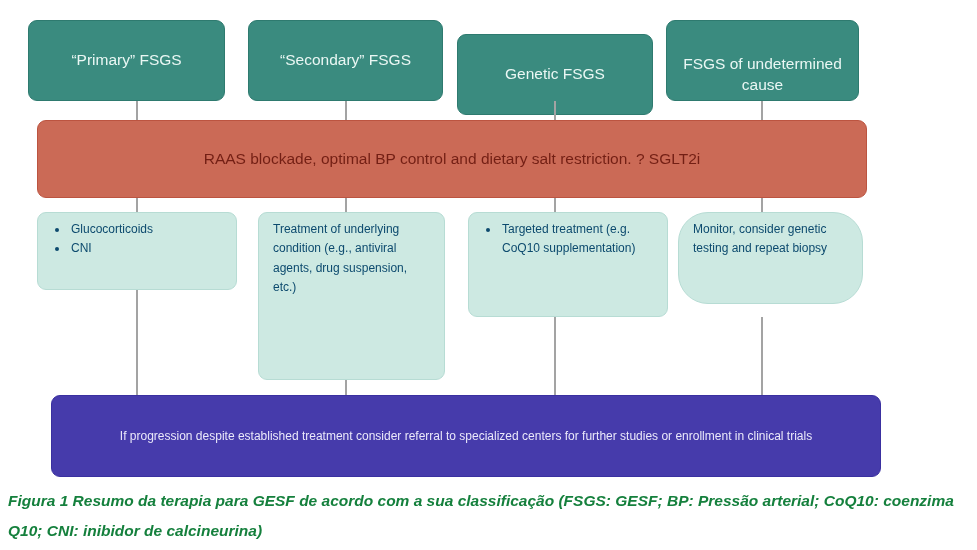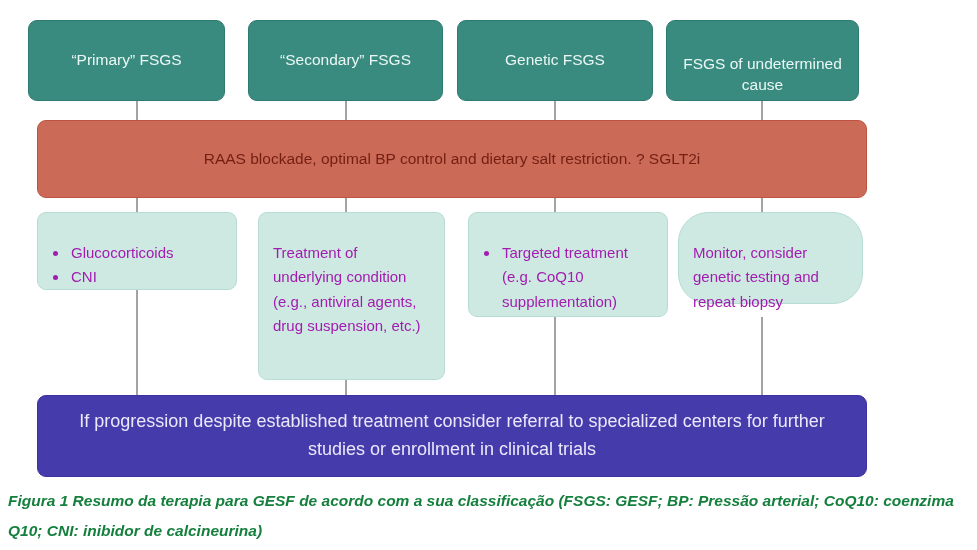--- a/index.html
+++ b/index.html
@@ -39,45 +39,46 @@
     display: flex;
     align-items: center;
     justify-content: center;
     text-align: center;
     font-size: 15.5px;
     padding: 4px 16px;
   }
   .lightteal {
     background: #CDE9E2;
     border: 1.5px solid #B7DCD4;
-    color: #a21caf;
-    font-size: 15px;
+    color: #0c4a6e;
+    font-size: 12px;
     line-height: 1.62;
-    padding: 28px 14px;
+    padding: 7px 14px;
     text-align: left;
   }
   .lightteal ul {
     margin: 0;
     padding: 0 0 0 17px;
     list-style: disc outside;
   }
   .lightteal li {
     padding-left: 2px;
   }
   .purple {
     background: #463BAB;
     border: 1.5px solid #3A30A0;
     color: #EAE8FA;
     display: flex;
     align-items: center;
     justify-content: center;
     text-align: center;
-    font-size: 18px;
+    font-size: 12px;
     line-height: 1.55;
     padding: 4px 36px;
+    margin-left: 14px;
   }
   .vline {
     position: absolute;
     width: 2px;
     background: #A3A3A3;
   }
   .caption {
     position: absolute;
     left: 8px;
     top: 486px;
@@ -93,21 +94,21 @@
 <body>
 
 <div class="canvas">
 
   <div class="box teal" style="left:28px;  top:20px; width:197px; height:81px;">
     <span>“Primary” FSGS</span>
   </div>
   <div class="box teal" style="left:248px; top:20px; width:195px; height:81px;">
     <span>“Secondary” FSGS</span>
   </div>
-  <div class="box teal" style="left:457px; top:20px; width:196px; height:81px;">
+  <div class="box teal" style="left:457px; top:34px; width:196px; height:81px;">
     <span>Genetic FSGS</span>
   </div>
   <div class="box teal" style="left:666px; top:20px; width:193px; height:81px;align-items:flex-end;">
     <span>FSGS of undetermined cause</span>
   </div>
 
   <div class="vline" style="left:136px; top:101px; height:19px;"></div>
   <div class="vline" style="left:345px; top:101px; height:19px;"></div>
   <div class="vline" style="left:554px; top:101px; height:19px;"></div>
   <div class="vline" style="left:761px; top:101px; height:19px;"></div>

